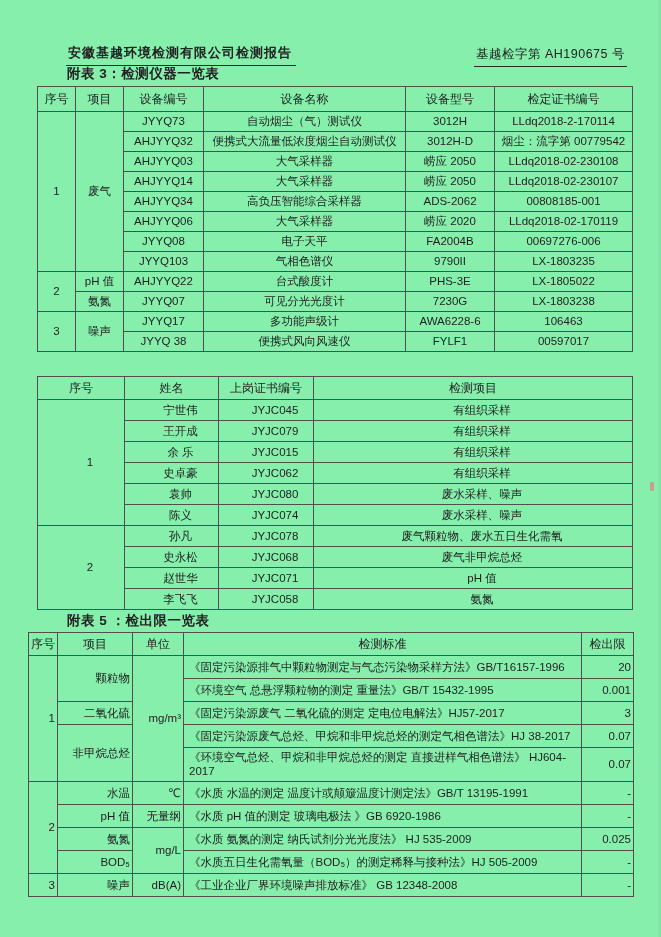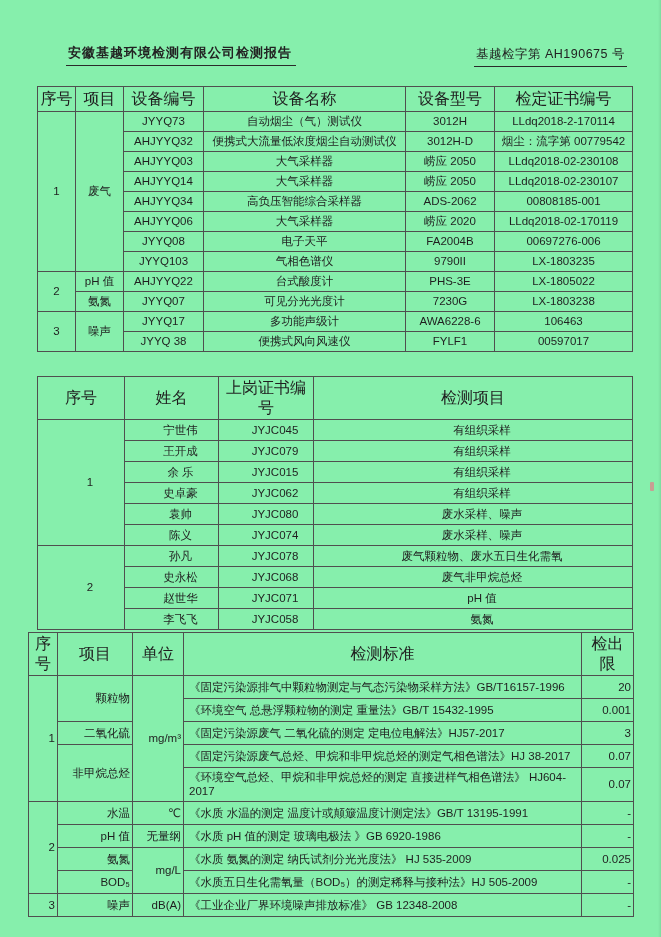--- a/index.html
+++ b/index.html
@@ -34,21 +34,21 @@
     position:absolute;border-collapse:collapse;table-layout:fixed;
     font-size:11.5px;color:#1f1f1f;
   }
   table.doc th, table.doc td{
     border:1px solid #4f4f4f;
     text-align:center;vertical-align:middle;
     padding:1px 2px;line-height:1.25;
     font-weight:normal;
     overflow:hidden;
   }
-  table.doc th{font-size:16px;}
+  table.doc th{font-size:12px;}
   #table3{left:37px;top:86px;width:595px;}
   #table3 th{height:22px;}
   #table3 td{height:17px;margin-top:25px;}
   #table4{left:37px;top:376px;width:595px;}
   #table4 th{height:20px;}
   #table4 td{height:18px;padding-left:20px;}
   #table5{left:28px;top:632px;width:605px;}
   #table5 th{height:20px;}
   #table5 td{height:18px;text-align:right;}
   #table5 td.col-standard{text-align:left;padding:2px 5px;}
@@ -65,20 +65,21 @@
 </head>
 <body>
 
 <div class="page">
 
   <div class="hdr">
     <span class="hdr-left">安徽基越环境检测有限公司检测报告</span>
     <span class="hdr-right">基越检字第 AH190675 号</span>
   </div>
 
+  <div class="sec-title" id="title3">附表 3：检测仪器一览表</div>
   <table class="doc" id="table3">
     <colgroup>
       <col style="width:38px">
         <col style="width:48px">
         <col style="width:80px">
       <col style="width:202px">
         <col style="width:89px">
         <col style="width:138px">
     </colgroup>
     <thead>
@@ -238,20 +239,21 @@
           <td class="col-project">pH 值</td>
         </tr>
         <tr>
           <td class="col-name">李飞飞</td>
           <td class="col-cert">JYJC058</td>
           <td class="col-project">氨氮</td>
         </tr>
       </tbody>
   </table>
 
+  <div class="sec-title" id="title5">附表 5 ：检出限一览表</div>
   <table class="doc" id="table5">
     <colgroup>
       <col style="width:29px">
         <col style="width:75px">
         <col style="width:51px">
       <col style="width:398px">
         <col style="width:52px">
     </colgroup>
     <thead>
         <tr>

